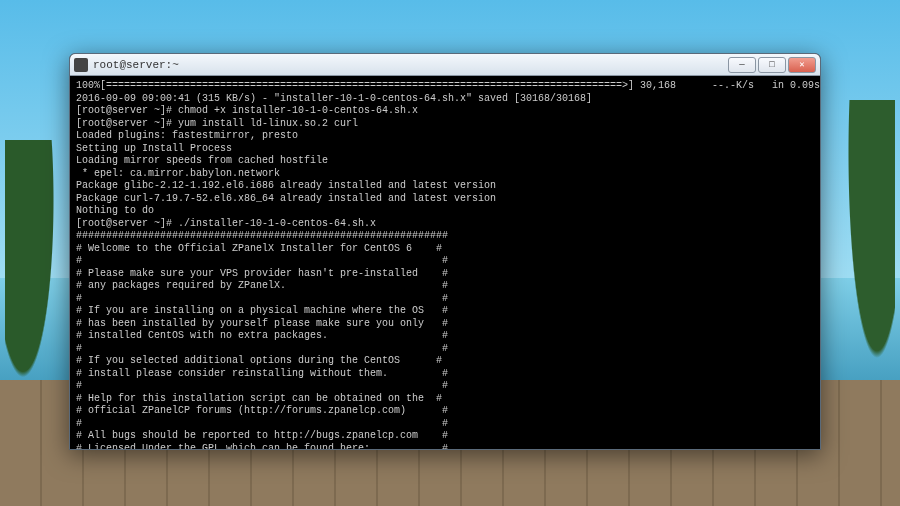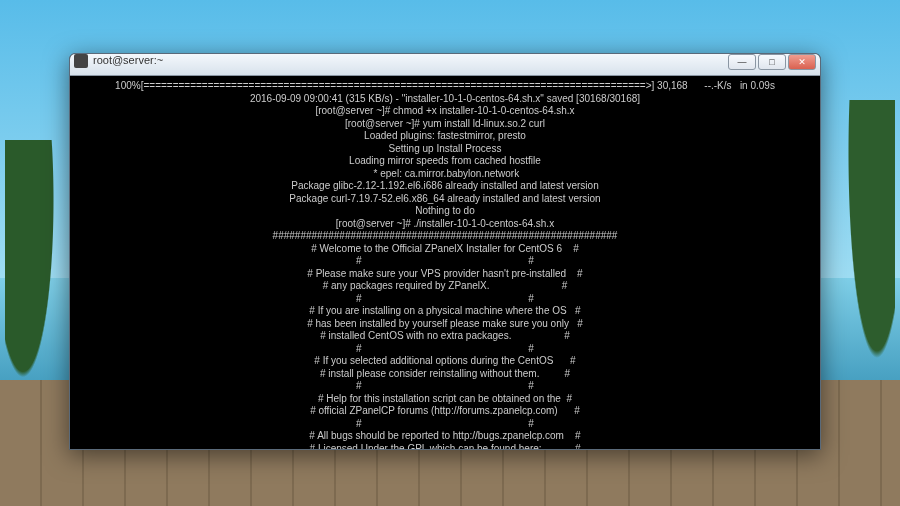--- a/index.html
+++ b/index.html
@@ -30,24 +30,25 @@
       box-shadow: 0 5px 25px rgba(0,0,0,0.5);
       display: flex;
       flex-direction: column;
     }
     .title-bar {
       height: 22px;
       background: linear-gradient(to bottom, #f4f8fc, #d8e2ec);
       border-bottom: 1px solid #8a96a3;
       border-radius: 5px 5px 0 0;
       display: flex;
-      align-items: flex-start;
+      align-items: center;
       padding: 0 4px;
       font-size: 11px;
       color: #333;
+      font-family: Liberation Mono, monospace;
     }
     .title-icon {
       width: 14px; height: 14px;
       background: #444; border-radius: 2px;
       margin-right: 5px;
       display: inline-block;
     }
     .title-text { flex: 1; font-size: 11px; }
     .win-controls { display: flex; gap: 2px; }
     .win-btn {
@@ -57,28 +58,27 @@
       font-size: 9px;
       display: flex; align-items: center; justify-content: center;
       background: linear-gradient(to bottom, #f8fafe, #e0e6ee);
       cursor: pointer;
     }
     .win-btn.close { background: linear-gradient(to bottom, #f19d8f, #d96150); color: #fff; }
     .terminal {
       flex: 1;
       background: #000;
       color: #ccc;
-      font-family: Liberation Sans, sans-serif;
+      font-family: Liberation Mono, monospace;
       font-size: 10px;
       line-height: 12.5px;
       padding: 4px 6px;
       overflow: hidden;
       white-space: pre;
       position: relative;
-      text-align: center;
     }
     .terminal-line { white-space: pre; }
   </style>
 </head>
 <body>
 
 <div class="sky"></div>
 <div class="sea"></div>
 <div class="dock"></div>
 <div class="palm-left"></div>

